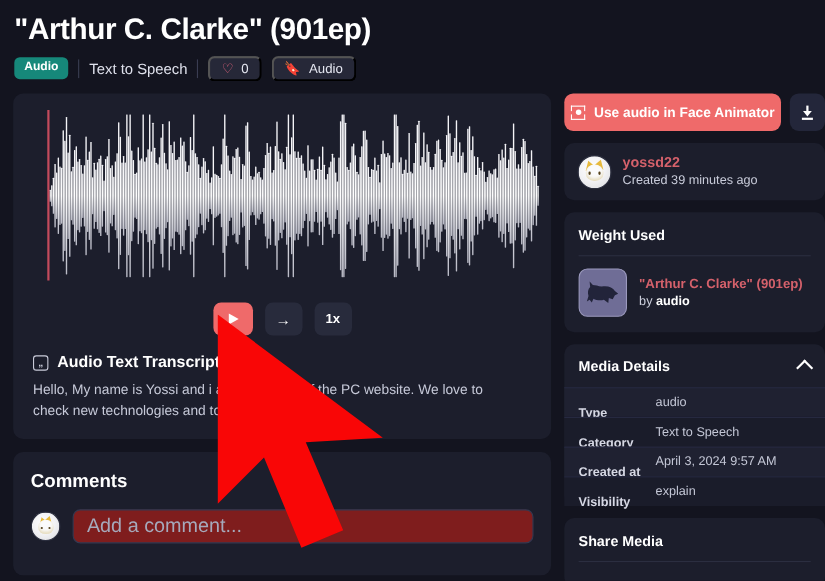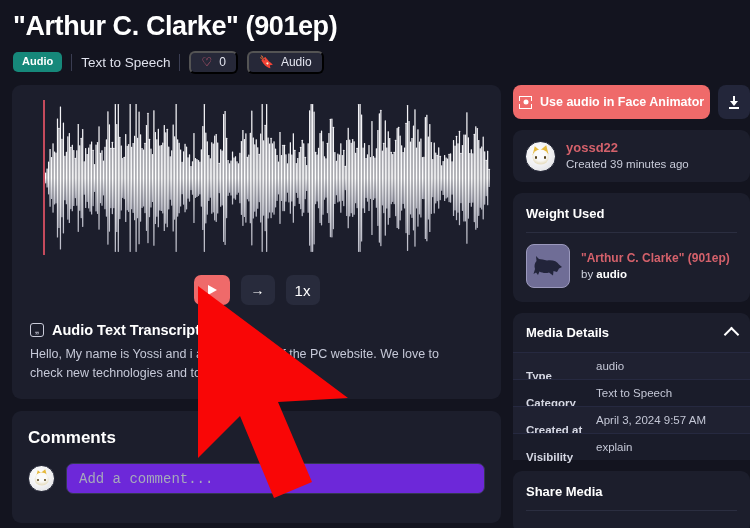--- a/index.html
+++ b/index.html
@@ -140,21 +140,21 @@
   }
   .ctrl.play { background: #ef6a6a; width: 36px; }
   .ctrl.play .tri {
     width: 0; height: 0;
     border-left: 9px solid #ffffff;
     border-top: 5.5px solid transparent;
     border-bottom: 5.5px solid transparent;
     margin-left: 2px;
   }
   .ctrl .arrow { font-size: 14px; font-weight: bold; }
-  .ctrl .speed { font-size: 15px; font-weight: normal; }
+  .ctrl .speed { font-size: 12px; font-weight: bold; }
 
   
   .transcript {
     padding: 10px 12px 16px 9px;
   }
   .transcript-head {
     display: flex;
     align-items: center;
     gap: 8px;
     margin-bottom: 7px;
@@ -188,27 +188,27 @@
   .comments-title {
     font-size: 17px;
     font-weight: bold;
     color: #ffffff;
     margin-bottom: 15px;
   }
   .comment-row { display: flex; align-items: center; gap: 11px; }
   .comment-input {
     flex: 1;
     height: 31px;
-    background: #6d28d9;
+    background: #7f1d1d;
     border: 1px solid #343850;
     border-radius: 7px;
     color: #a6a9bb;
-    font-size: 14px;
+    font-size: 18px;
     padding: 0 12px;
-    font-family: Liberation Mono, monospace;
+    font-family: Liberation Sans, sans-serif;
     outline: none;
   }
   .comment-input::placeholder { color: #a6a9bb; }
 
   
   .avatar {
     border-radius: 50%;
     background: radial-gradient(circle at 42% 38%, #ffffff 0%, #f2f2f4 48%, #d9dade 100%);
     position: relative;
     overflow: hidden;

